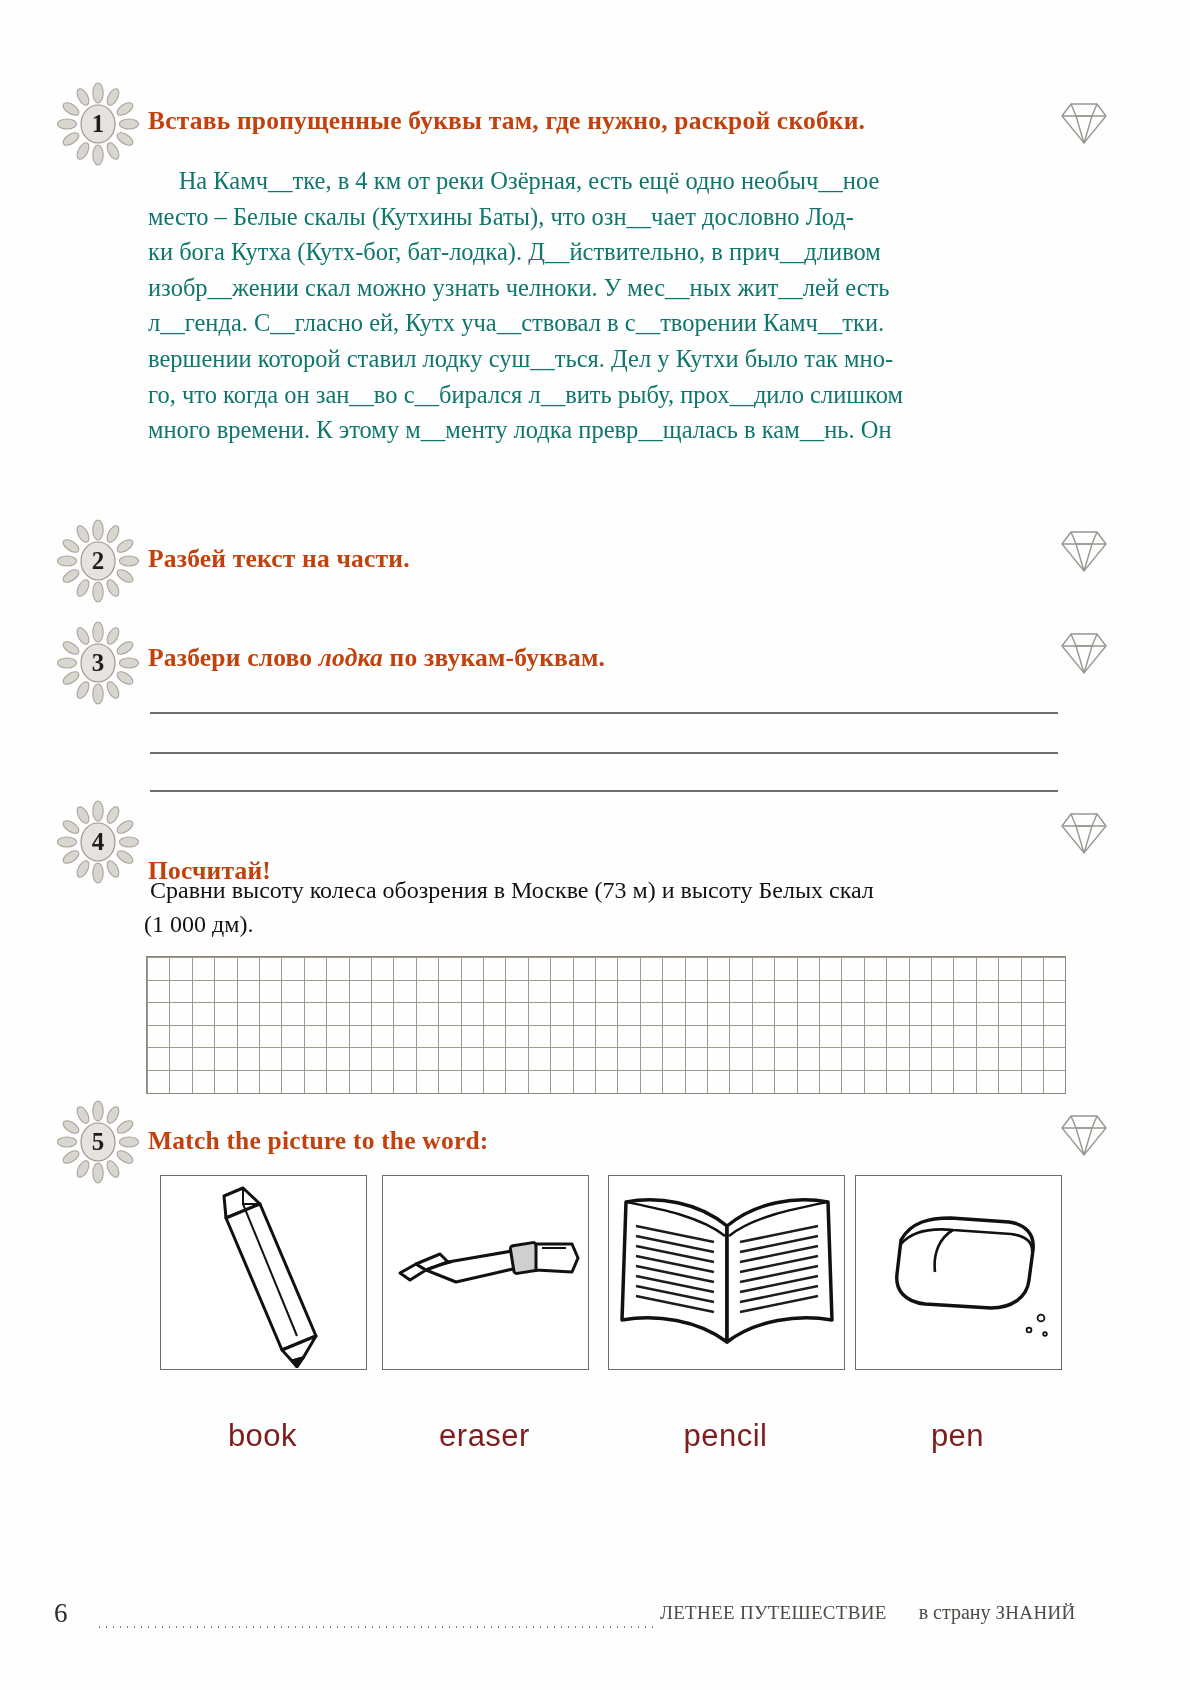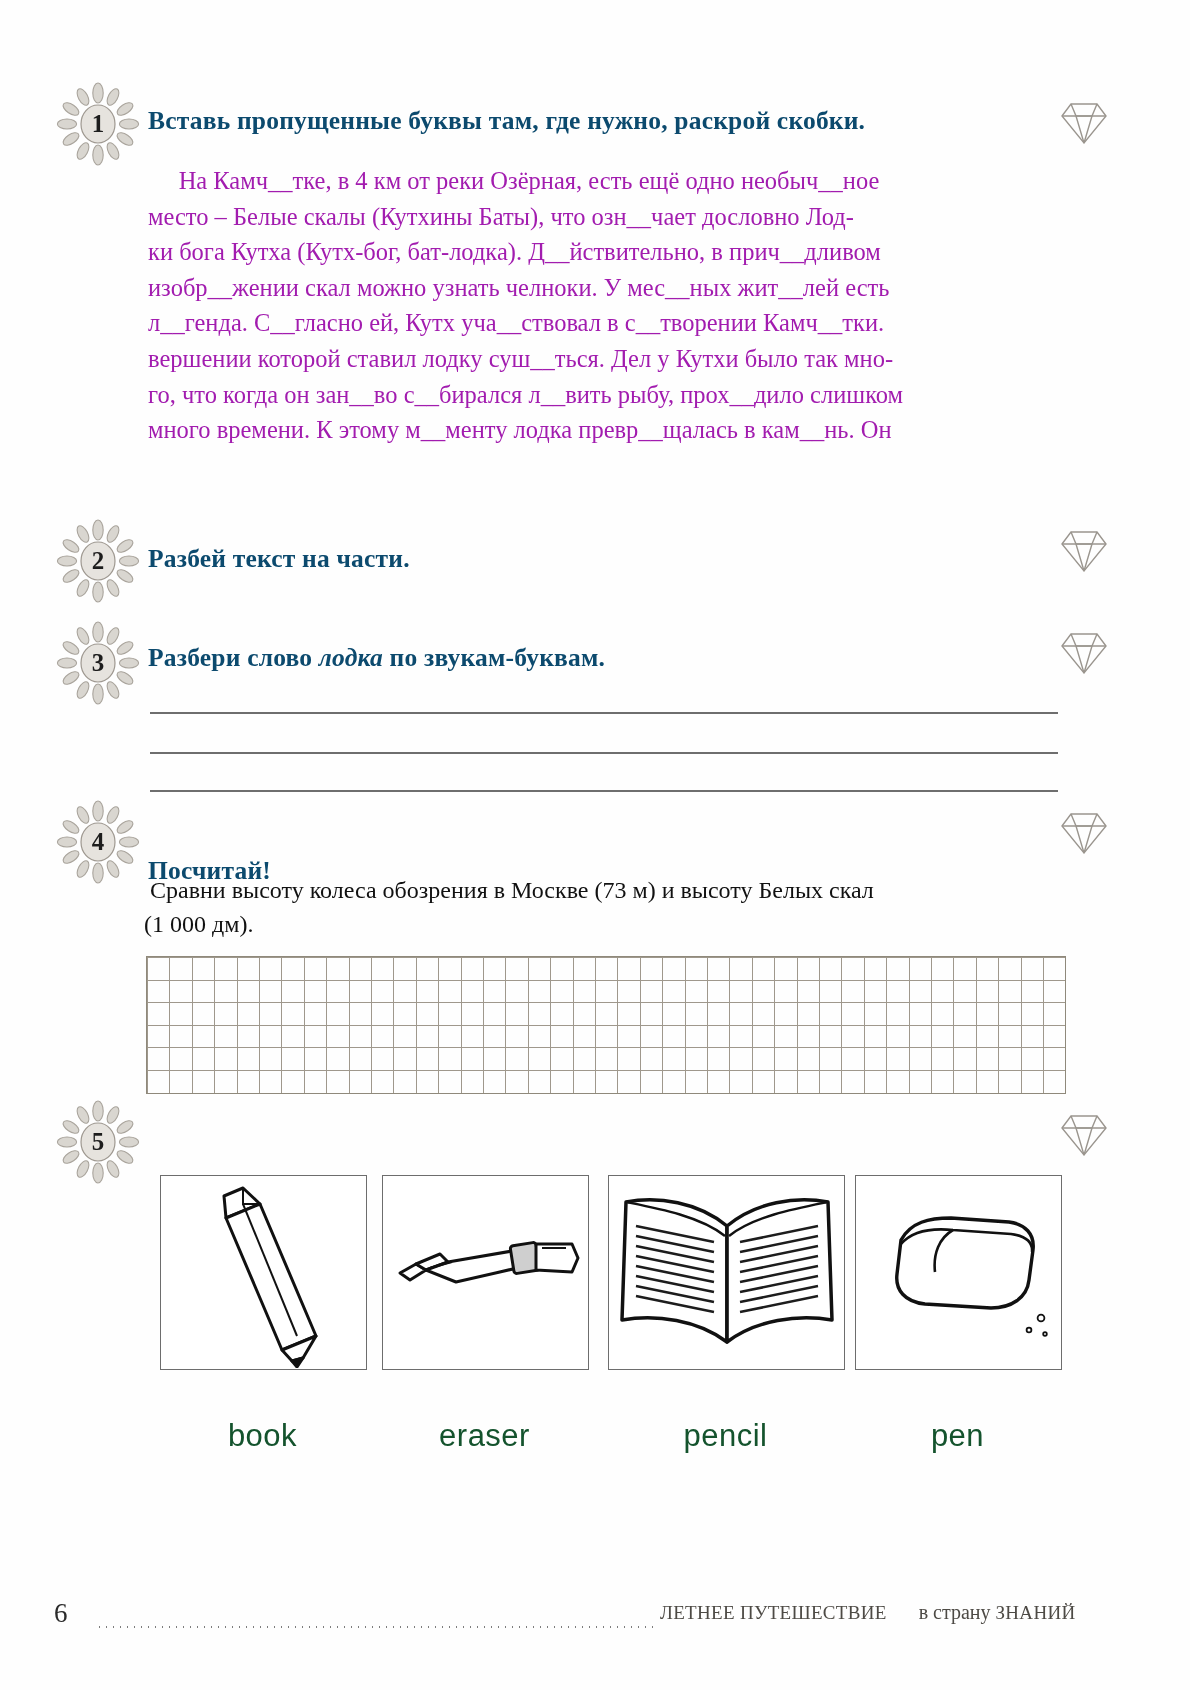--- a/index.html
+++ b/index.html
@@ -22,33 +22,33 @@
   
   .diamond{position:absolute;width:52px;height:46px;}
   .diamond svg{display:block;}
 
   
   .task-title{
     position:absolute;
     font-family:"Liberation Serif", serif;
     font-weight:bold;
     font-size:25.5px;
-    color:#0c4a6e;
+    color:#c2410c;
     letter-spacing:0.2px;
     white-space:nowrap;
   }
   .task-title i{font-style:italic;}
 
   
   .para{
     position:absolute;
     font-family:"Liberation Serif", serif;
     font-size:24.5px;
     line-height:35.6px;
-    color:#a21caf;
+    color:#0f766e;
     text-align:justify;
     text-justify:inter-word;
   }
   .para .ln{display:block;white-space:pre;}
 
   .plain{
     position:absolute;
     font-family:"Liberation Serif", serif;
     font-size:24px;
     line-height:34px;
@@ -70,21 +70,21 @@
   }
 
   
   .picbox{
     position:absolute;border:1px solid #6d6d6d;background:#fff;
     display:flex;align-items:center;justify-content:center;overflow:hidden;
   }
   .word{
     position:absolute;text-align:center;
     font-family:"Liberation Sans", sans-serif;
-    font-size:31px;color:#14532d;letter-spacing:0.5px;
+    font-size:31px;color:#7f1d1d;letter-spacing:0.5px;
   }
 
   
   .pagenum{
     position:absolute;left:54px;top:1598px;
     font-family:"Liberation Serif", serif;font-size:27px;color:#2b2b2b;
   }
   .dots{
     position:absolute;left:96px;top:1625px;width:560px;height:4px;
     background-image:radial-gradient(circle, #7d7d7d 0.9px, transparent 1.1px);
@@ -277,20 +277,21 @@
         <ellipse cx="69" cy="57" rx="4.6" ry="9" transform="rotate(124 69 57)"></ellipse>
         <ellipse cx="27" cy="69" rx="4.6" ry="9" transform="rotate(-152 27 69)"></ellipse>
         <ellipse cx="57" cy="69" rx="4.6" ry="9" transform="rotate(152 57 69)"></ellipse>
         <ellipse cx="42" cy="73" rx="5.2" ry="10"></ellipse>
       </g>
       <ellipse cx="42" cy="42" rx="17" ry="19" fill="#e6e3de" stroke="#9e9890" stroke-width="1.2"></ellipse>
     </svg>
     <div class="num">5</div>
   </div>
 
+  <div class="task-title" style="left:148px;top:1126px;">Match the picture to the word:</div>
 
   <div class="diamond" style="left:1058px;top:1112px;">
     <svg viewBox="0 0 52 46" xmlns="http://www.w3.org/2000/svg">
       <g fill="none" stroke="#9a958e" stroke-width="1.4">
         <path d="M4 16 L13 4 L39 4 L48 16 L26 43 Z"></path>
         <path d="M4 16 L48 16"></path>
         <path d="M13 4 L18 16 L26 43"></path>
         <path d="M39 4 L34 16 L26 43"></path>
         <path d="M18 16 L34 16"></path>
       </g>

